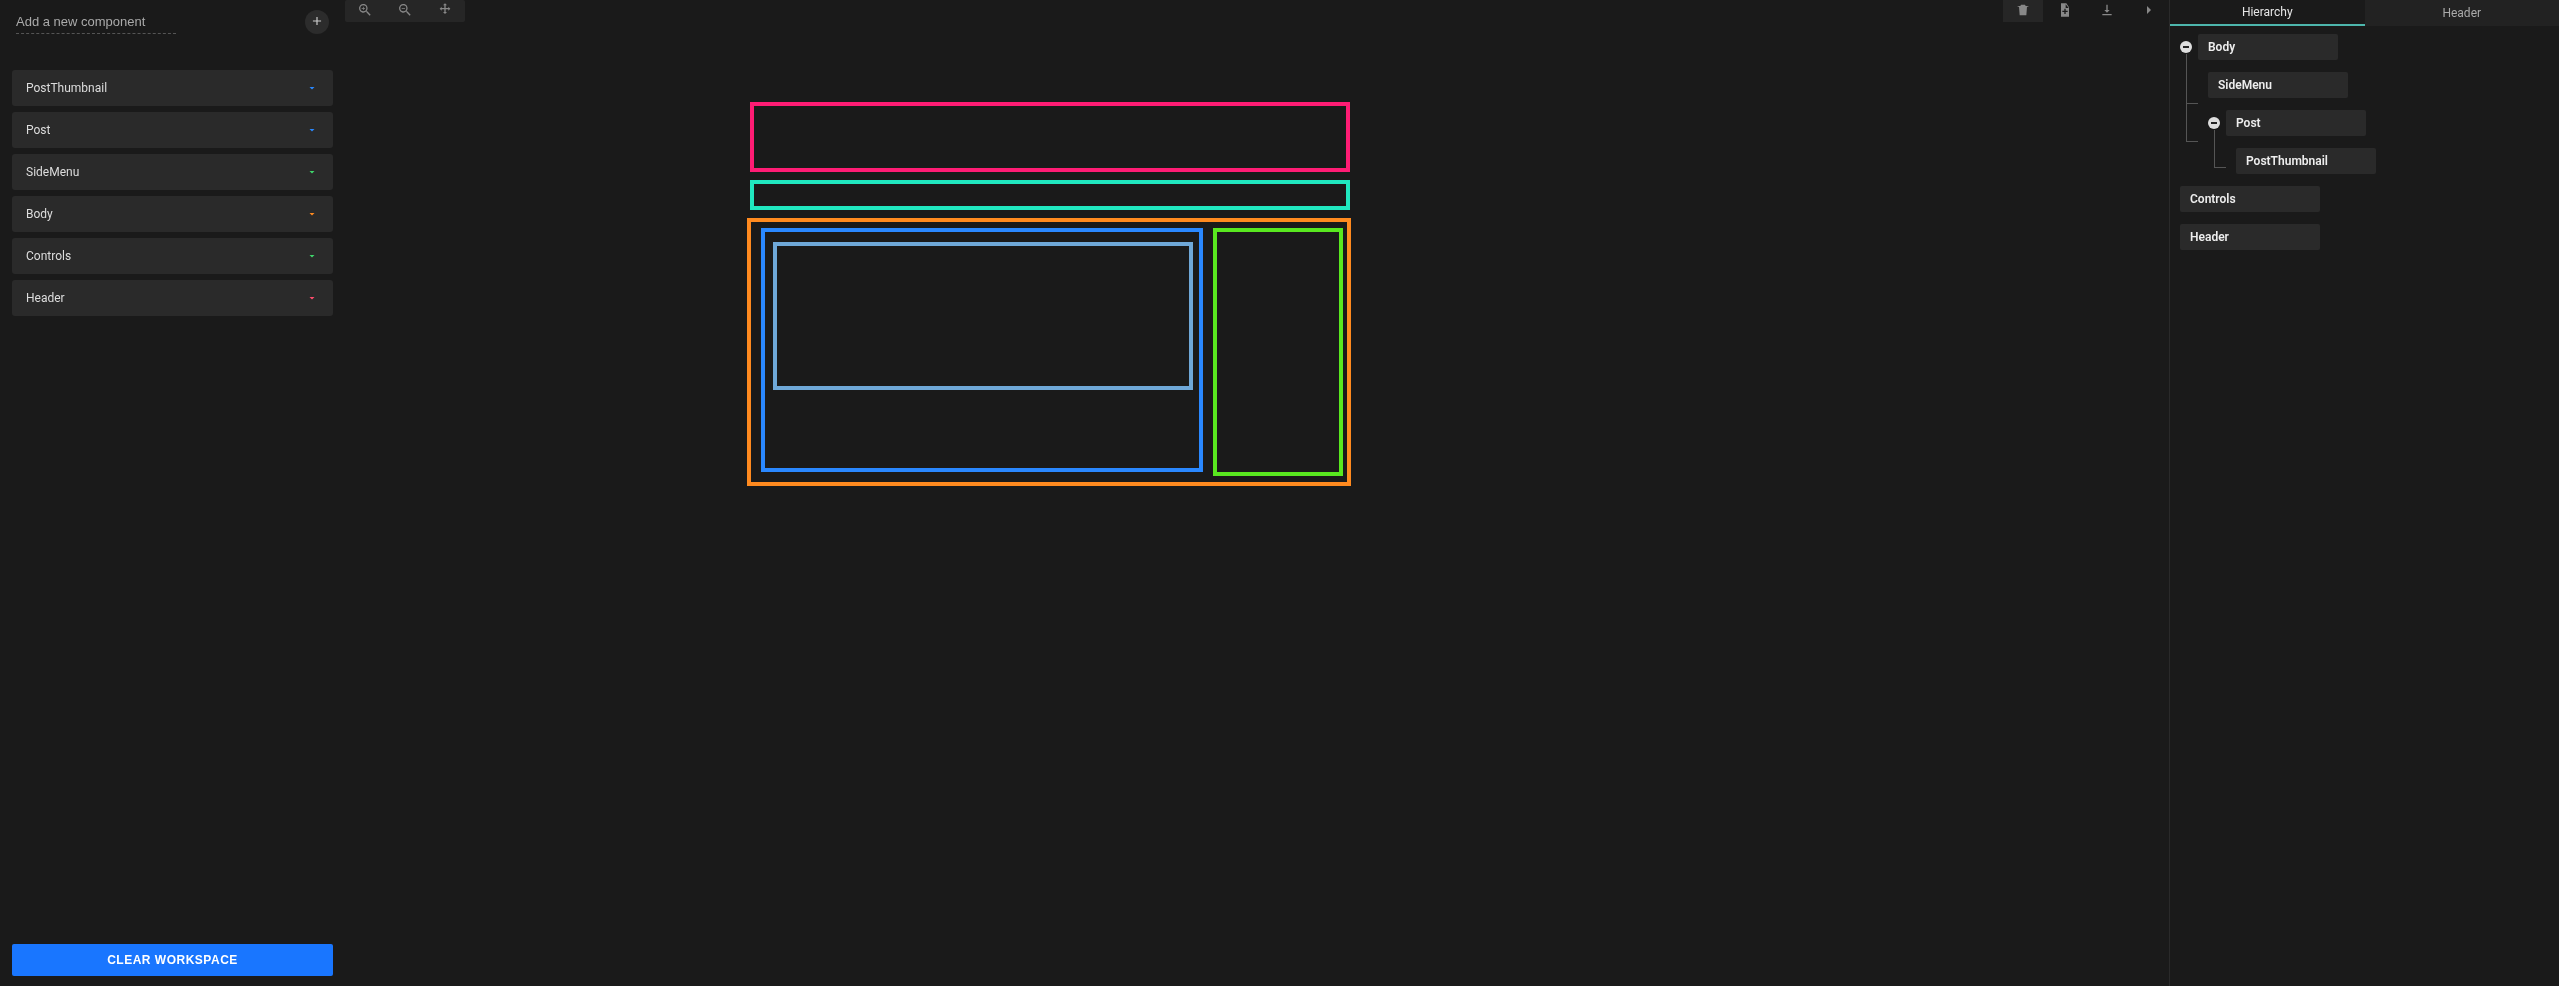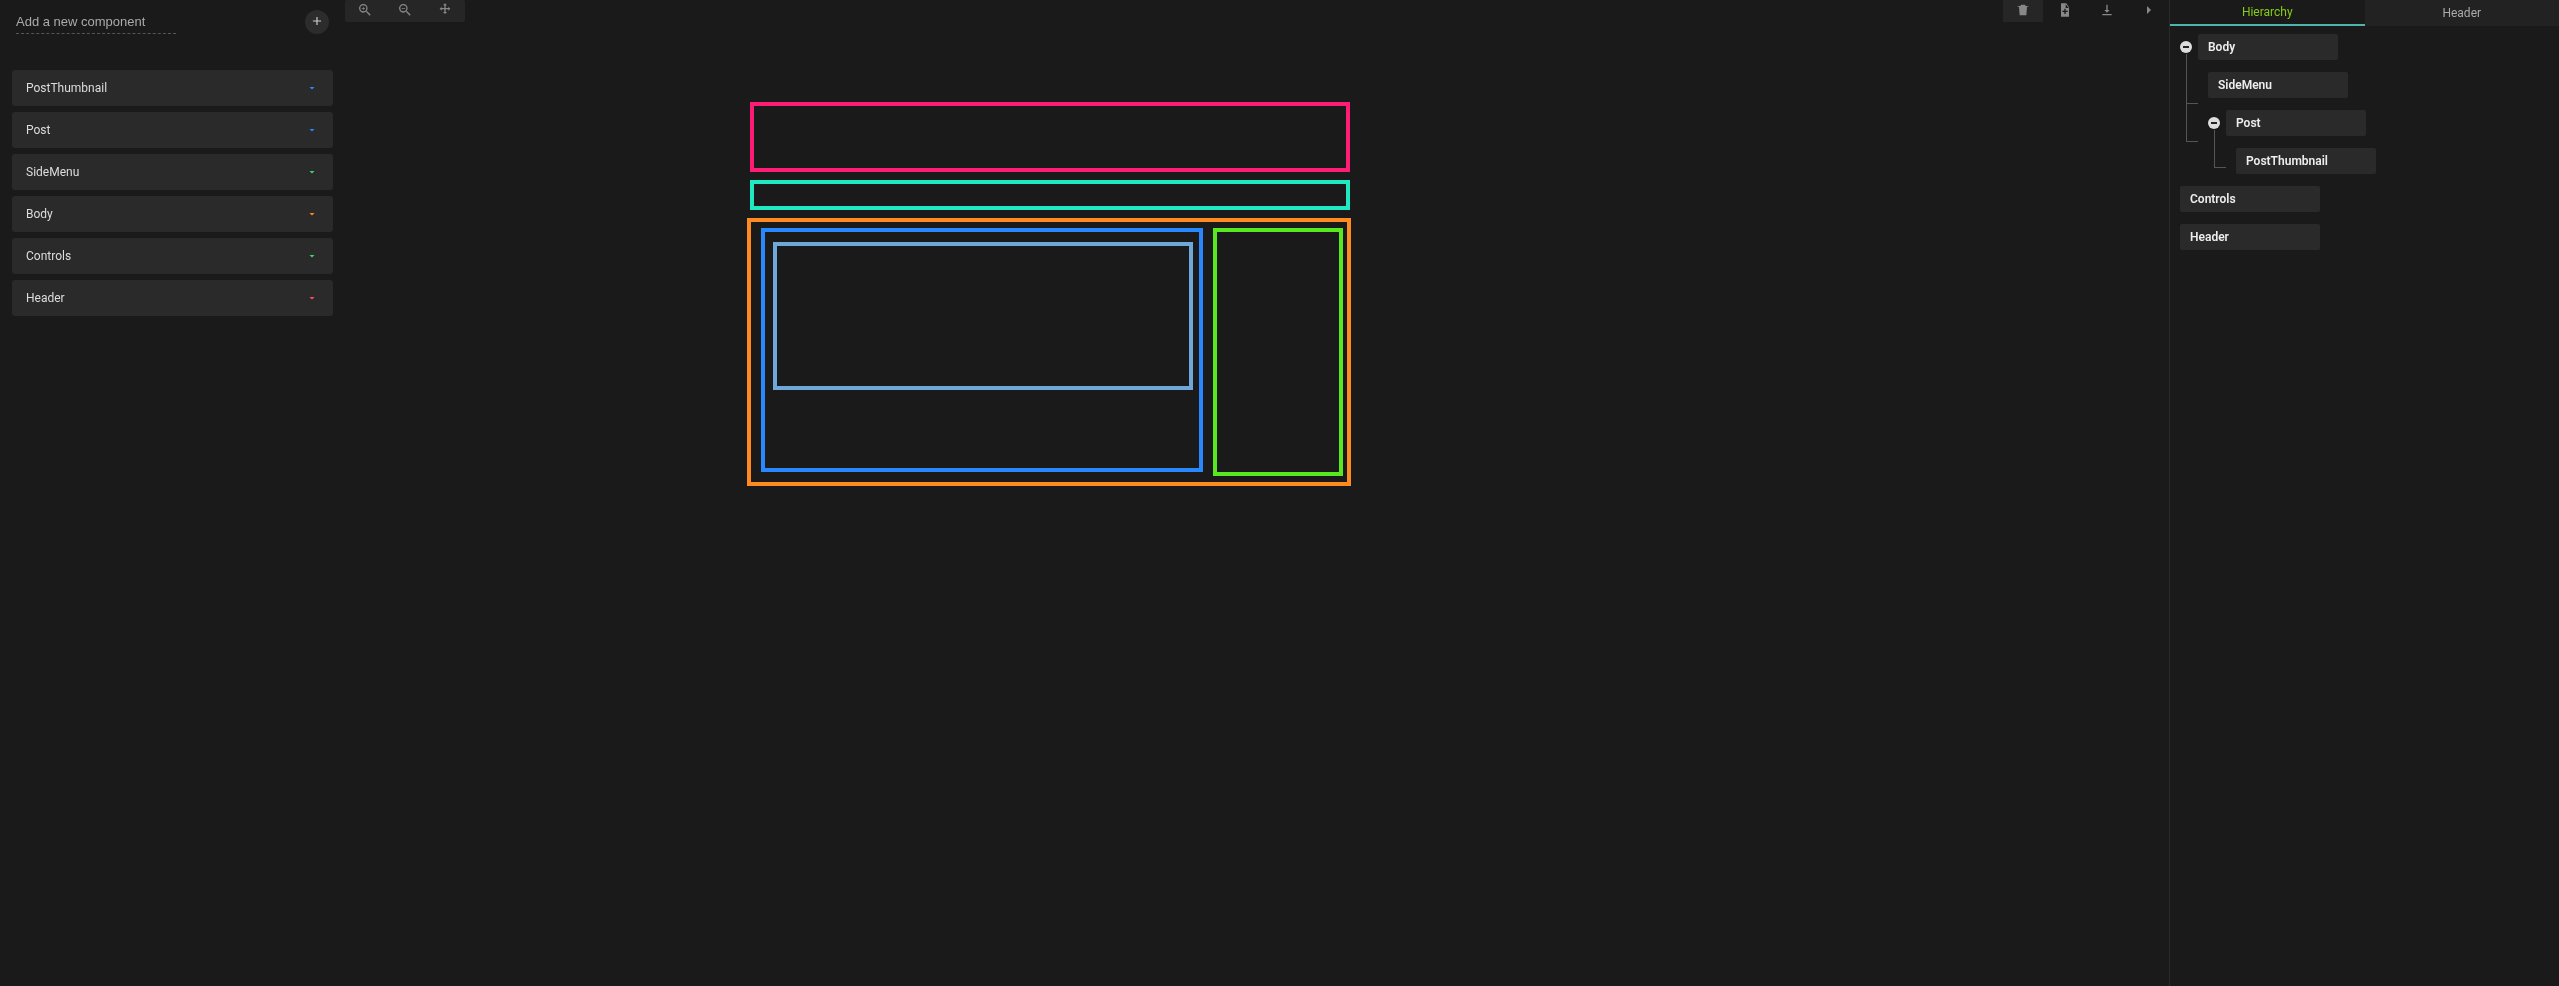--- a/index.html
+++ b/index.html
@@ -163,21 +163,21 @@
   .tab {
     flex: 1;
     display: flex;
     align-items: center;
     justify-content: center;
     font-size: 12px;
     cursor: pointer;
     color: #aaa;
   }
   .tab.active {
-    color: #84cc16;
+    color: #e5e5e5;
     border-bottom: 2px solid #4db6ac;
     background: #1a1a1a;
     text-align: right;
   }
 
   .tree {
     padding: 8px 10px;
     position: relative;
   }
   .tree-row {
@@ -288,20 +288,21 @@
       <div class="comp-item">
         <span class="comp-name">Header</span>
         <span class="chevron">
           <svg viewBox="0 0 24 24">
               <path d="M7 10l5 5 5-5z" fill="#ff4d6d"></path>
             </svg>
         </span>
       </div>
     </div>
 
+    <button class="clear-btn">CLEAR WORKSPACE</button>
   </div>
 
   <div class="center-panel">
     <div class="toolbar">
       <div class="tool-group-left">
         <div class="tool-btn">
           <span>
             <svg viewBox="0 0 24 24">
                 <path d="M15.5 14h-.8l-.3-.3a6.5 6.5 0 10-.7.7l.3.3v.8l5 5 1.5-1.5-5-5zM9.5 14A4.5 4.5 0 119.5 5a4.5 4.5 0 010 9zM9 7h1v2h2v1h-2v2H9v-2H7V9h2z"></path>
               </svg>

